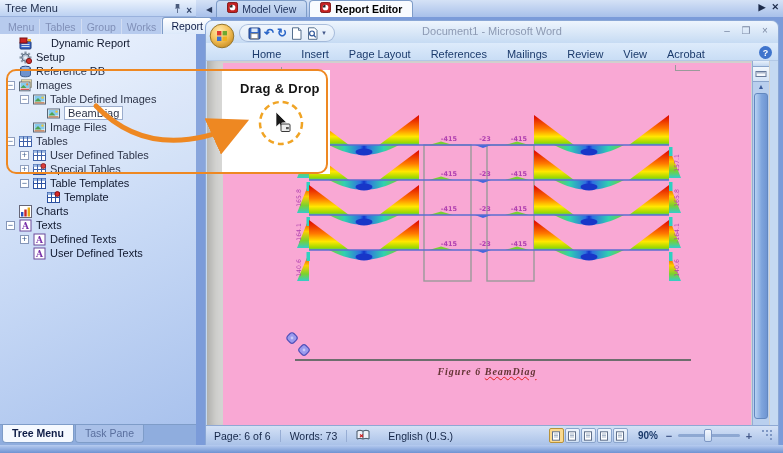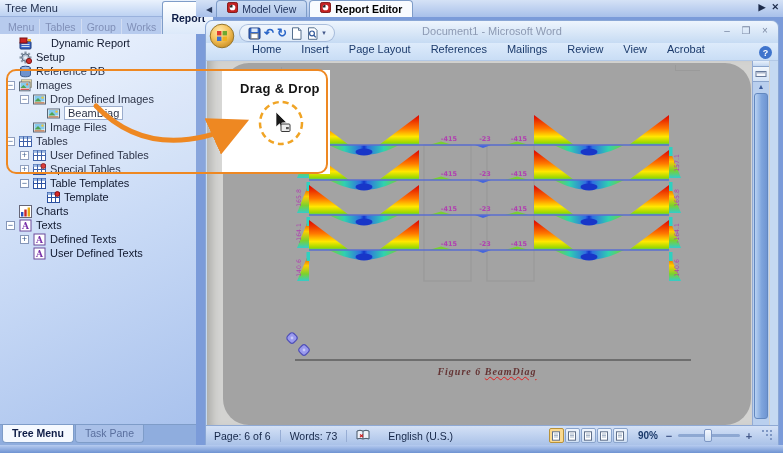--- a/index.html
+++ b/index.html
@@ -7,21 +7,21 @@
        font-family:"Liberation Sans",sans-serif;overflow:hidden;outline:1px solid #3a5a9a;}
   .abs{position:absolute;}
   
   #lp-header{left:0;top:0;width:196px;height:17px;background:linear-gradient(#eaf2fd,#bdd2f2);
     font-size:11px;color:#1c2b4a;line-height:17px;padding-left:5px;box-sizing:border-box;border-bottom:1px solid #9ab2dd;}
   #lp-hbtns{right:4px;top:2px;display:flex;gap:4px;align-items:center;}
   #lp-hbtns .hx{font-size:10px;color:#33456a;font-weight:bold;line-height:12px;}
   #lp-tabs{left:0;top:17px;width:196px;height:17px;background:#b7cbee;display:flex;align-items:flex-end;padding-left:3px;box-sizing:border-box;}
   .lp-tab{font-size:10.5px;color:#8090b8;padding:2px 5px 1px;border-right:1px solid #d2ddf2;white-space:nowrap;}
   .lp-tab.active{background:linear-gradient(#ffffff,#dce9fa);border:1px solid #7e9cc8;border-bottom:0;
-    color:#0e1c46;font-weight:bold;border-radius:3px 3px 0 0;padding:10px 8px;}
+    color:#0e1c46;font-weight:normal;border-radius:3px 3px 0 0;padding:2px 8px;}
   #tree{left:0;top:34px;width:196px;height:390px;background:linear-gradient(155deg,#eef4fe 0%,#cadbf6 50%,#a9c2ed 100%);overflow:hidden;padding-top:2px;box-sizing:border-box;}
   .trow{height:14px;display:flex;align-items:center;font-size:11px;color:#10182e;white-space:nowrap;}
   .texp{width:9px;height:9px;border:1px solid #8596b8;background:#fff;font-size:9px;line-height:7px;text-align:center;color:#33558a;flex:none;margin-right:4px;box-sizing:border-box;}
   .ticon{width:13px;height:13px;flex:none;margin-right:4px;display:flex;}
   .tlab.sel{background:#fdfeff;border:1px solid #90a4c8;padding:0 3px;}
   #lp-bottabs{left:0;top:424px;width:196px;height:21px;background:#8fadde;display:flex;padding:0 0 0 2px;align-items:flex-start;border-top:1px solid #7e9cc8;box-sizing:border-box;}
   .bt{font-size:10.5px;padding:2px 9px 3px;color:#5a6f9e;background:#a9c0e8;border:1px solid #7e9cc8;border-top:0;border-radius:0 0 4px 4px;margin-right:1px;}
   .bt.active{background:#f5f9ff;color:#0e1c46;font-weight:bold;}
   
   #tabstrip{left:196px;top:0;width:587px;height:17px;background:linear-gradient(#d5e2f6,#a8c0ea);display:flex;align-items:flex-end;padding-left:6px;box-sizing:border-box;}
@@ -34,26 +34,26 @@
   #word{left:205px;top:20px;width:574px;height:425px;background:#c5d9f2;border:1px solid #8aa7d6;border-radius:7px 7px 0 0;box-sizing:border-box;}
   #titlebar{left:0;top:0;width:572px;height:22px;background:linear-gradient(#eef5fd,#c6dbf3);border-radius:7px 7px 0 0;}
   #orb{left:3px;top:2px;z-index:4;}
   #qat{left:33px;top:3px;height:16px;display:flex;align-items:center;gap:3px;background:rgba(255,255,255,.4);
     border:1px solid rgba(140,165,205,.7);border-radius:9px;padding:0 8px;}
   .qicon{display:flex;align-items:center;color:#2a66c8;font-size:12px;line-height:12px;}
   #wtitle{left:130px;right:130px;top:4px;text-align:center;font-size:11px;color:#8d9ab3;white-space:nowrap;}
   #winbtns{right:5px;top:4px;display:flex;gap:3px;}
   .wbtn{width:16px;height:12px;display:flex;align-items:center;justify-content:center;color:#7c8aa4;font-size:10px;line-height:10px;}
   #ribbonrow{left:0;top:22px;width:572px;height:18px;background:linear-gradient(#ddebfb,#c9ddf5);
-    border-bottom:1px solid #b2c8e6;display:flex;align-items:flex-start;padding-left:36px;box-sizing:border-box;}
+    border-bottom:1px solid #b2c8e6;display:flex;align-items:flex-end;padding-left:36px;box-sizing:border-box;}
   .rtab{font-size:11px;color:#1b3a6b;padding:0 10px;}
   #helpbtn{right:6px;top:25px;width:13px;height:13px;border-radius:50%;background:#3f74cc;color:#fff;font-size:9px;
     display:flex;align-items:center;justify-content:center;font-weight:bold;}
   #docarea{left:1px;top:40px;width:563px;height:364px;background:#d3d3d1;box-shadow:inset 10px 0 10px -6px #a8a8a4;overflow:hidden;}
-  #page{position:absolute;left:16px;top:2px;width:528px;height:362px;background:#a3a3a3;border-radius:26px;}
+  #page{position:absolute;left:16px;top:2px;width:528px;height:362px;background:#f9a8d4;}
   .cmark{position:absolute;border-bottom:1px solid #9a9a9a;}
   #figure{position:absolute;left:68px;top:50px;width:400px;height:190px;}
   #clip{position:absolute;left:62px;top:268px;}
   #hrline{position:absolute;left:72px;top:296px;width:396px;border-top:2px solid #6e6e6e;}
   #caption{position:absolute;left:0;top:303px;width:528px;text-align:center;
     font-family:"Liberation Serif",serif;font-style:italic;font-weight:bold;font-size:10px;color:#643434;letter-spacing:1px;}
   #caption .wavy{text-decoration:underline wavy #e02020 1px;}
   #scroll{left:546px;top:40px;width:17px;height:364px;background:#b9cfee;border-left:1px solid #93abd4;box-sizing:border-box;}
   .sc-split{height:5px;background:linear-gradient(#e8f0fb,#c2d6f0);border-bottom:1px solid #8aa4cc;}
   .sc-btn{height:14px;background:linear-gradient(#f2f7fd,#d4e3f6);border-bottom:1px solid #8aa4cc;display:flex;align-items:center;justify-content:center;}
@@ -162,21 +162,21 @@
         <span class="texp">−</span>
         <span class="ticon">
           <svg viewBox="0 0 13 13" width="13" height="13">
             <rect x="0.5" y="2" width="12" height="9" fill="#fff" stroke="#456"></rect>
             <rect x="1.5" y="3" width="10" height="5.5" fill="#79c3ea"></rect>
             <polygon points="1.5,8.5 5,5 8.5,8.5" fill="#3d9a3d"></polygon>
             <circle cx="9.5" cy="4.6" r="1.2" fill="#f0c020"></circle>
             <rect x="1.5" y="9.2" width="10" height="1.3" fill="#b86a3a"></rect>
           </svg>
         </span>
-        <span class="tlab">Drop Defined Images</span>
+        <span class="tlab">Table Defined Images</span>
       </div>
       <div class="trow" style="padding-left: 47px;">
         <span class="ticon">
           <svg viewBox="0 0 13 13" width="13" height="13">
             <rect x="0.5" y="2" width="12" height="9" fill="#fff" stroke="#456"></rect>
             <rect x="1.5" y="3" width="10" height="5.5" fill="#79c3ea"></rect>
             <polygon points="1.5,8.5 5,5 8.5,8.5" fill="#3d9a3d"></polygon>
             <circle cx="9.5" cy="4.6" r="1.2" fill="#f0c020"></circle>
             <rect x="1.5" y="9.2" width="10" height="1.3" fill="#b86a3a"></rect>
           </svg>

